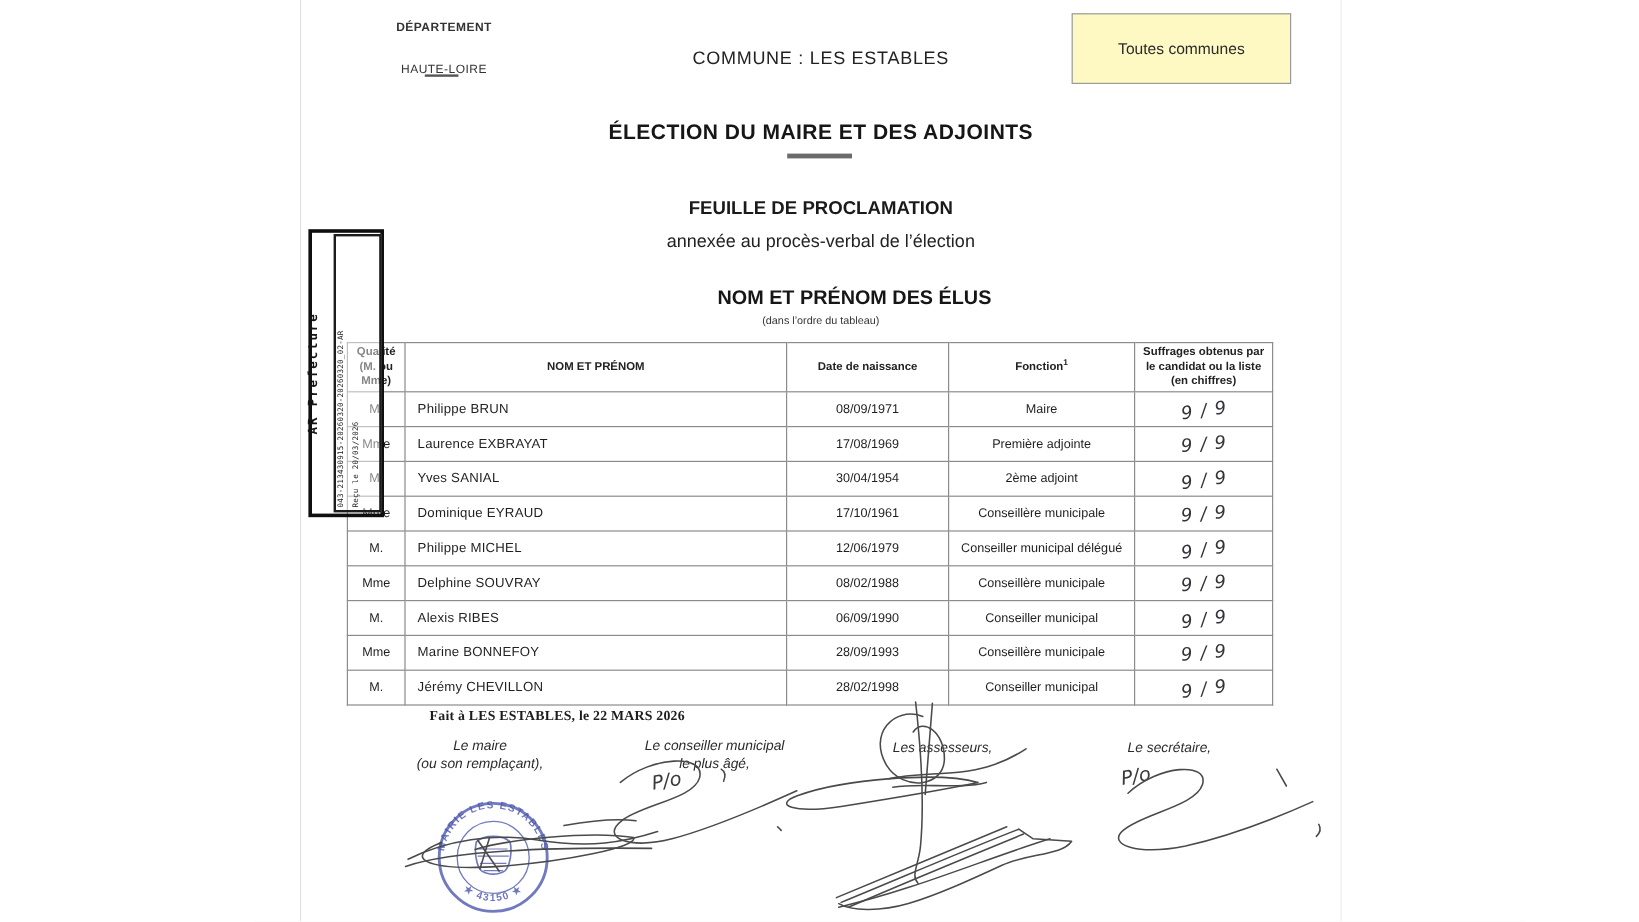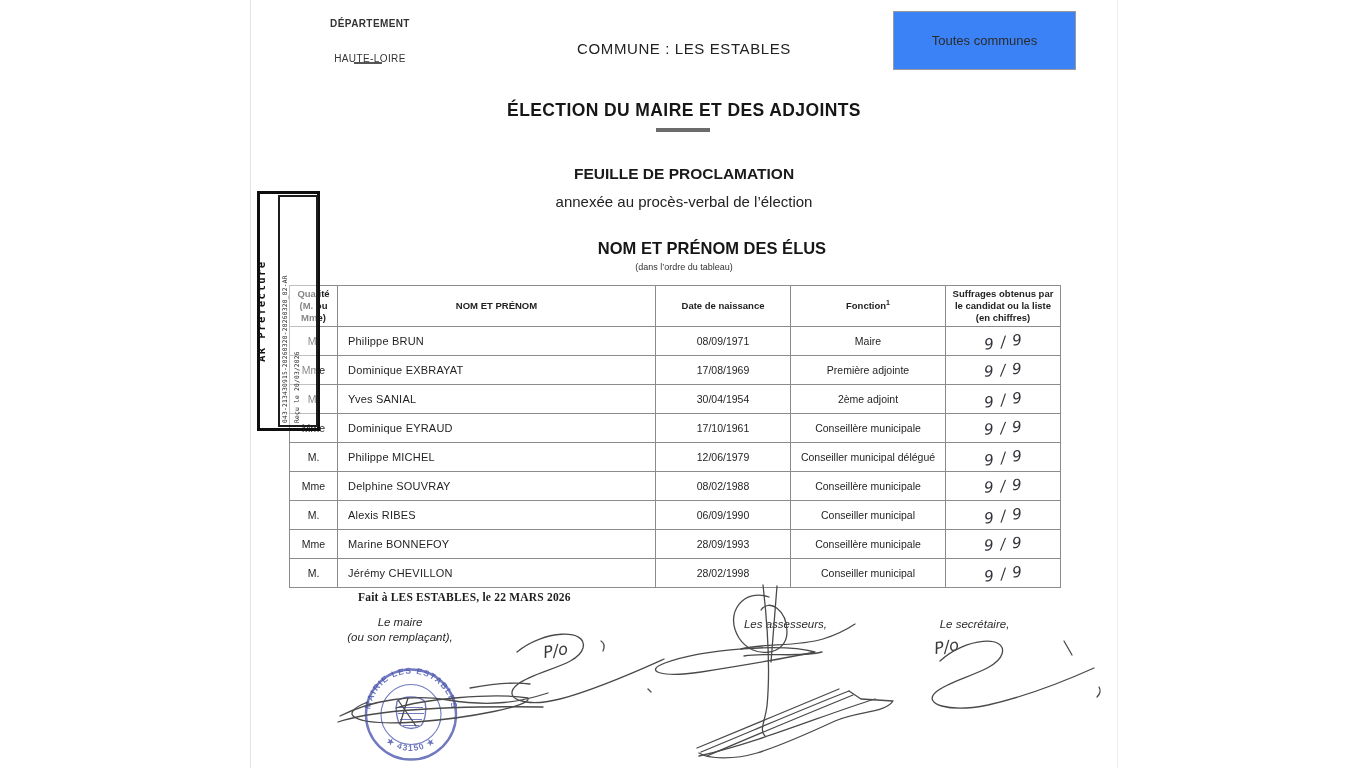--- a/index.html
+++ b/index.html
@@ -13,21 +13,21 @@
     background:#ffffff; border-left:1px solid #e3e3e3; border-right:1px solid #eeeeee;
   }
   
   .dept { position:absolute; left:320px; top:18px; width:100px; text-align:center;
           font-size:10px; color:#333; letter-spacing:.4px; }
   .dept .l1 { margin-bottom:24px;font-weight:bold; }
   .dept-rule { position:absolute; left:354px; top:62px; width:28px; height:2px; background:#555; }
   .commune { position:absolute; left:250px; top:40px; width:868px; text-align:center;
              font-size:15px; letter-spacing:.6px; color:#222; }
   .filter-box { position:absolute; left:893px; top:11px; width:183px; height:59px;
-                border:1.5px solid #9a9a9a; background:#3b82f6; display:flex;
+                border:1.5px solid #9a9a9a; background:#fef9c3; display:flex;
                 align-items:center; justify-content:center; font-size:13px; color:#2b2b2b; }
   
   .t-center { position:absolute; left:250px; width:868px; text-align:center; }
   .title-main { top:100px; font-size:17.5px; font-weight:bold; letter-spacing:.4px; color:#161616; }
   .title-rule { position:absolute; left:656px; top:128px; width:54px; height:3.5px; background:#6b6b6b; }
   .title-feuille { top:165px; font-size:15.5px; font-weight:bold; color:#1a1a1a; }
   .title-annexe { top:193px; font-size:15px; color:#222; }
   .title-noms { top:239px; font-size:16.5px; font-weight:bold; color:#161616;margin-left:28px; }
   .title-noms-sub { top:262px; font-size:9px; color:#333; }
   
@@ -119,21 +119,21 @@
       </tr>
       <tr>
         <td class="c-civ">M.</td>
         <td class="c-name">Philippe BRUN</td>
         <td class="c-date">08/09/1971</td>
         <td class="c-role">Maire</td>
         <td class="c-votes"><span class="votes">9 / 9</span></td>
       </tr>
       <tr>
         <td class="c-civ">Mme</td>
-        <td class="c-name">Dominique EXBRAYAT</td>
+        <td class="c-name">Laurence EXBRAYAT</td>
         <td class="c-date">17/08/1969</td>
         <td class="c-role">Première adjointe</td>
         <td class="c-votes"><span class="votes">9 / 9</span></td>
       </tr>
       <tr>
         <td class="c-civ">M.</td>
         <td class="c-name">Yves SANIAL</td>
         <td class="c-date">30/04/1954</td>
         <td class="c-role">2ème adjoint</td>
         <td class="c-votes"><span class="votes">9 / 9</span></td>
@@ -188,20 +188,24 @@
   <div class="ar-label">AR Prefecture</div>
   <div class="ar-inner"></div>
   <div class="ar-vtext ar-ref">043-213430915-20260320-20260320_02-AR</div>
   <div class="ar-vtext ar-rec">Reçu le 20/03/2026</div>
 
   <div class="fait">Fait à LES ESTABLES, le 22 MARS 2026</div>
 
   <div class="sig-label lbl-maire">
     <div>Le maire</div>
     <div>(ou son remplaçant),</div>
+  </div>
+  <div class="sig-label lbl-conseiller">
+    <div>Le conseiller municipal</div>
+    <div>le plus âgé,</div>
   </div>
   <div class="sig-label lbl-assesseurs">Les assesseurs,</div>
   <div class="sig-label lbl-secretaire">Le secrétaire,</div>
 
   <span class="po po1">P/o</span>
   <span class="po po2">P/o</span>
 
   <svg class="stamp-svg" viewBox="0 0 135 110">
     <g stroke="#4a55ae" fill="none" opacity="0.78">
       <circle cx="66" cy="57" r="45" stroke-width="2.4"></circle>

